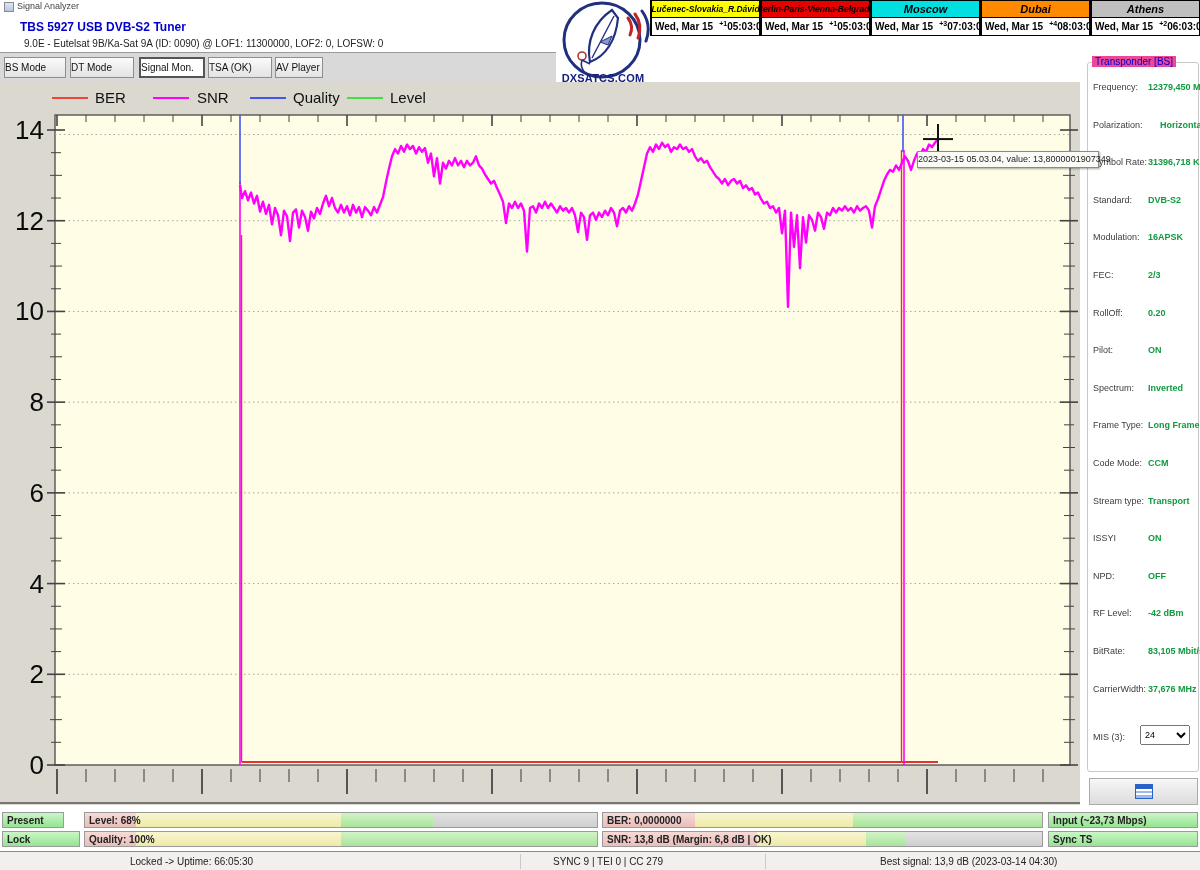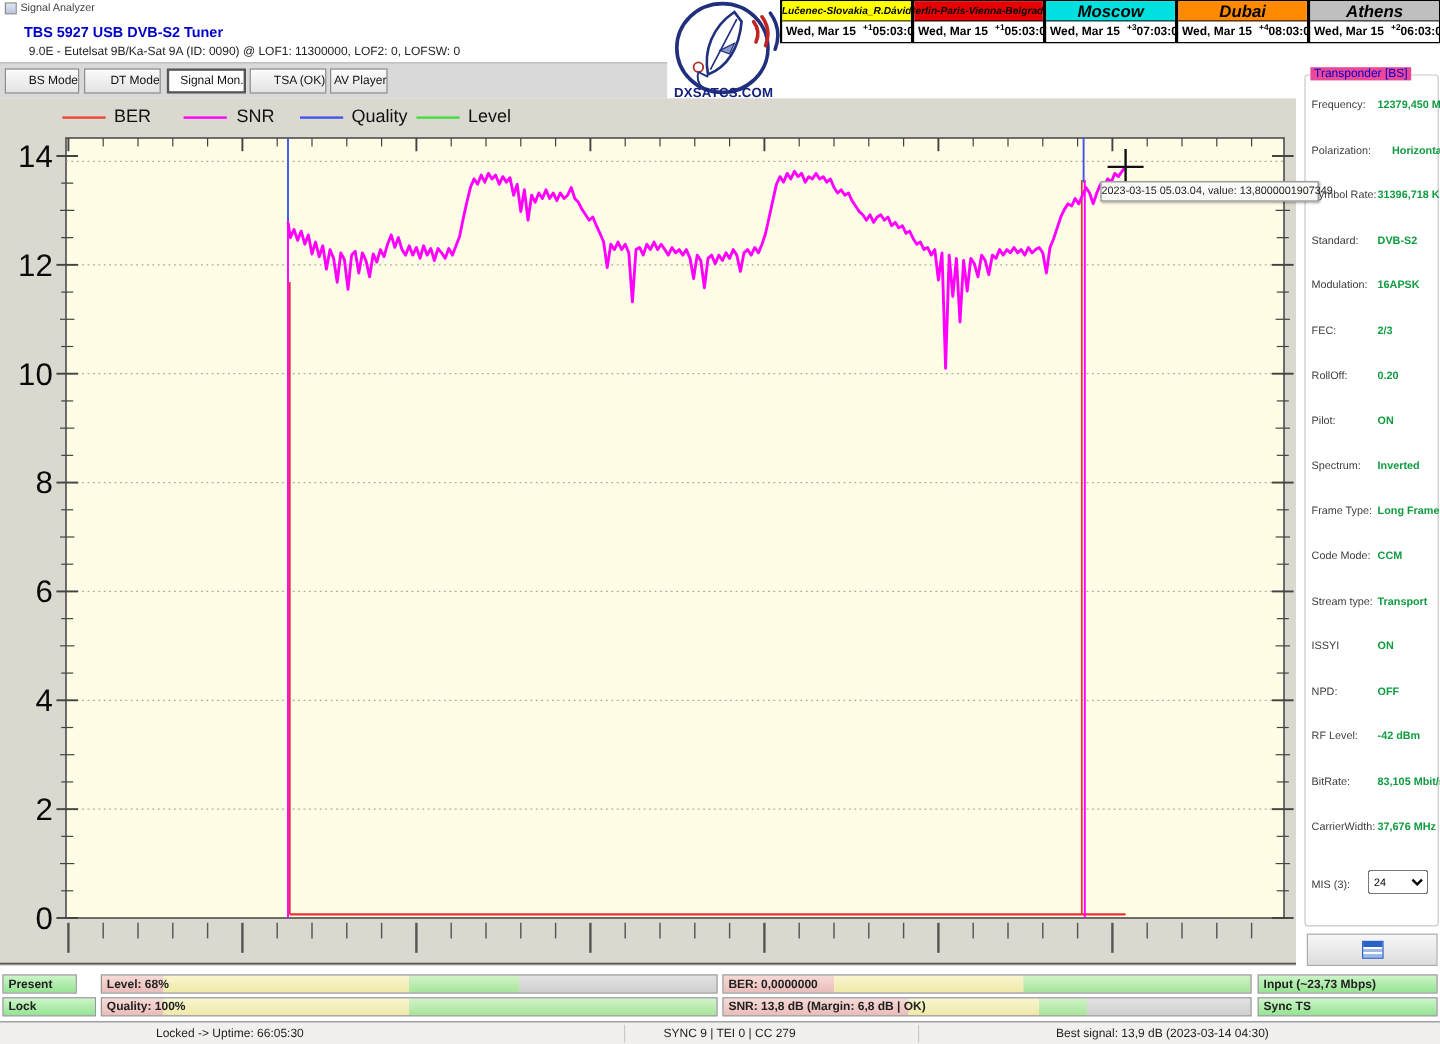--- a/index.html
+++ b/index.html
@@ -10,32 +10,32 @@
   #titlebar .appicon{position:absolute;left:4px;top:2px;width:8px;height:8px;border:1px solid #8a8a8a;
         background:linear-gradient(#dfe7f5,#b9c6e0);}
   #titlebar .ttl{position:absolute;left:17px;top:1px;}
   
   #device-title{position:absolute;left:20px;top:20px;font-size:12px;font-weight:bold;color:#0000cc;}
   #tuning-info{position:absolute;left:24px;top:38px;font-size:10px;color:#222;}
   #hdr-sep{position:absolute;left:0;top:52px;width:562px;height:1px;background:#9a9a9a;}
   
   #tabstrip{position:absolute;left:0;top:53px;width:562px;height:29px;background:#d9d9d9;}
   .tabbtn{position:absolute;top:4px;height:21px;background:linear-gradient(#fbfbfb,#e3e3e3);
-          border:1px solid #8e8e8e;font-size:10px;color:#111;text-align:right;line-height:19px;
+          border:1px solid #8e8e8e;font-size:10px;color:#111;text-align:left;line-height:19px;
           font-family:"Liberation Sans",sans-serif;box-sizing:border-box;cursor:default;}
   .tabbtn.active{background:#ffffff;border-color:#555;border-width:2px;line-height:17px;}
   
   #logo{position:absolute;left:556px;top:0px;width:94px;height:88px;background:#fff;}
   #logo-text{position:absolute;left:0;right:0;bottom:4px;text-align:center;font-size:11px;font-weight:bold;
              color:#15217e;letter-spacing:.2px;}
   
   #clocks{position:absolute;left:650px;top:0;width:550px;height:36px;display:grid;
           grid-template-columns:repeat(5,110px);}
   .clockcell{border:1px solid #000;border-left-width:2px;box-sizing:border-box;}
-  .clockhdr{height:16px;border-bottom:1px solid #000;font-style:italic;font-weight:bold;font-size:14px;
+  .clockhdr{height:16px;border-bottom:1px solid #000;font-style:italic;font-weight:bold;font-size:11px;
             display:flex;align-items:center;justify-content:center;white-space:nowrap;overflow:hidden;color:#000;}
   .clockhdr.small{font-size:8.5px;}
   .clocktime{height:17px;background:#fff;font-size:10px;font-weight:bold;color:#000;display:flex;
              align-items:center;padding:0 3px;white-space:nowrap;}
   .clocktime .ofs{font-size:7px;margin-left:6px;margin-top:-7px;}
   .clocktime .tm{margin-left:auto;}
   
   #sidebar{position:absolute;left:1085px;top:0;width:115px;height:870px;}
   #groupbox{position:absolute;left:2px;top:62px;width:110px;height:708px;border:1px solid #c9c9c9;
             border-radius:3px;}

